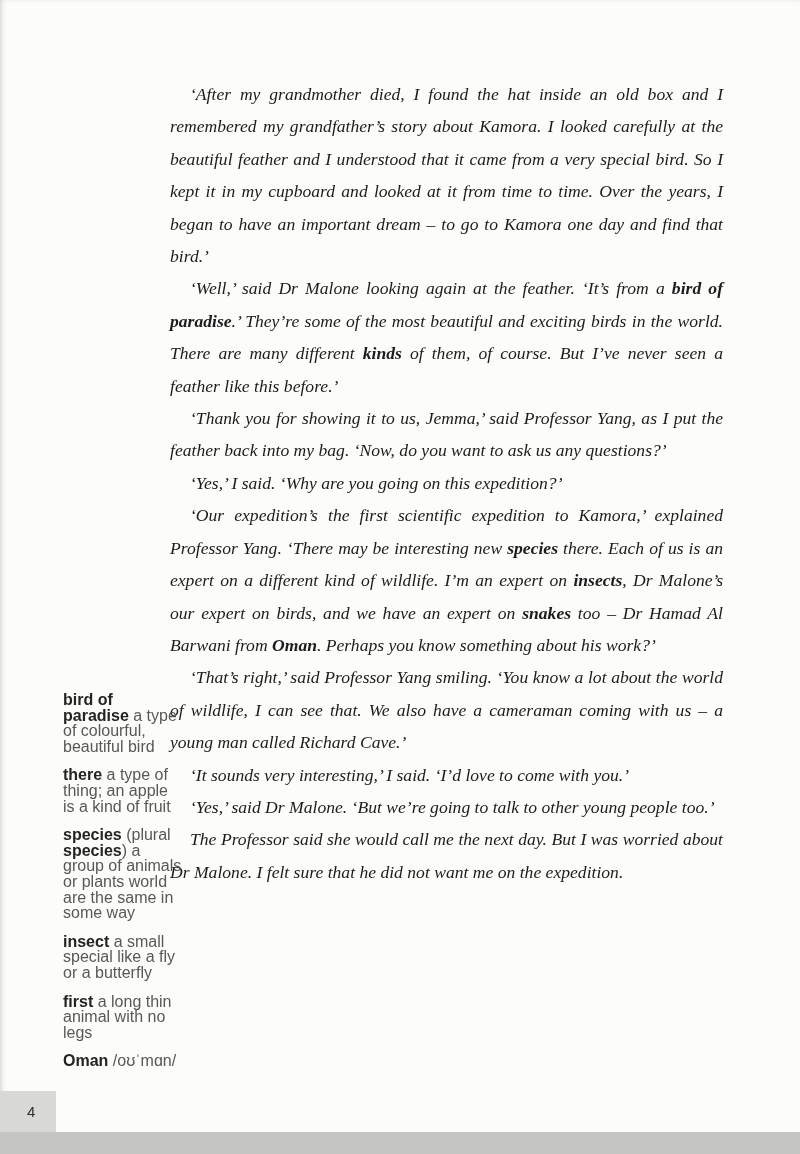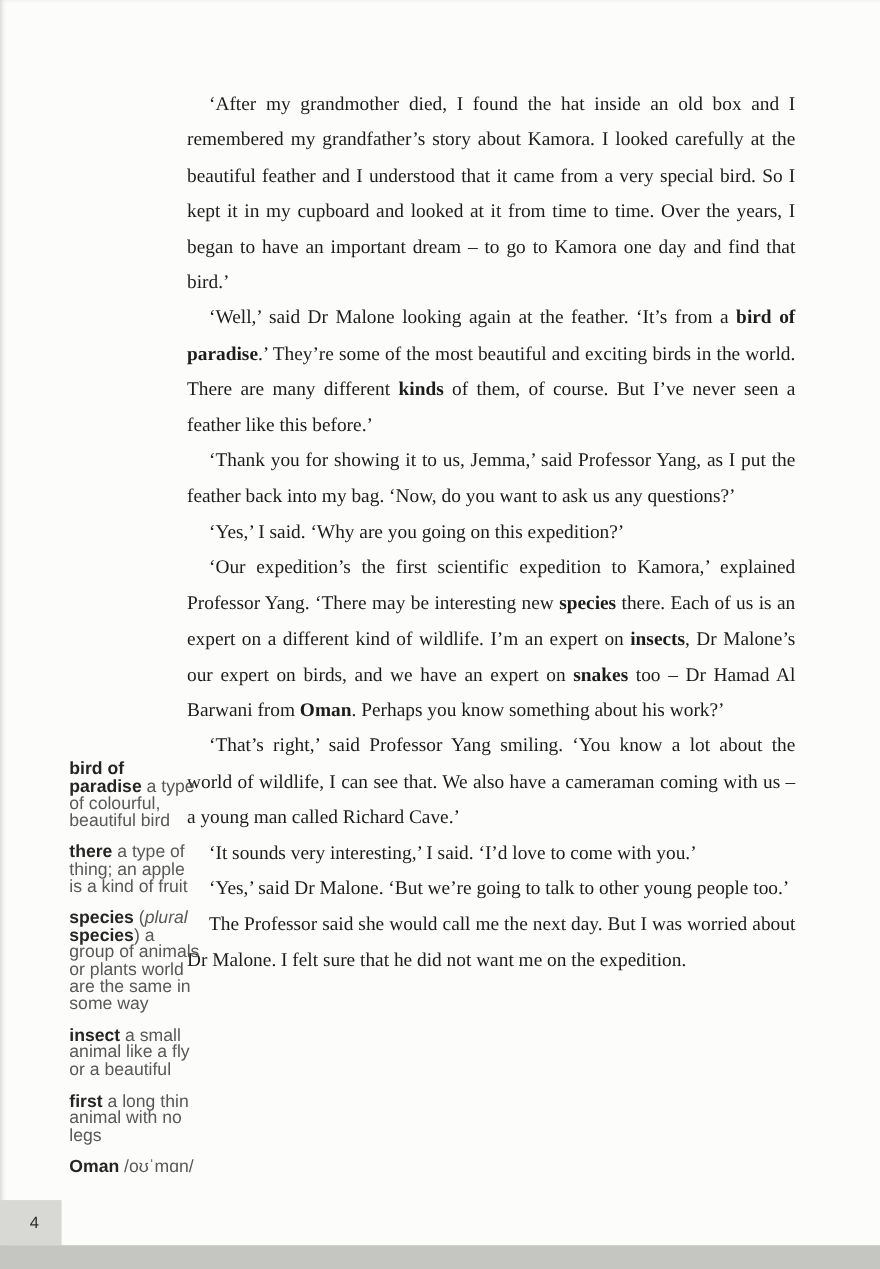--- a/index.html
+++ b/index.html
@@ -24,23 +24,24 @@
     top: 78px;
     width: 553px;
     font-size: 17.6px;
     line-height: 32.4px;
     color: #1c1c1c;
     text-align: justify;
   }
   .story p {
     margin: 0;
     text-indent: 20px;
+    font-style: italic;
   }
   .b { font-weight: bold; }
-  .i { font-style: italic; }
+  .i { }
   
   .glossary {
     position: absolute;
     left: 63px;
     top: 692px;
     width: 120px;
     font-family: "Liberation Sans", sans-serif;
     font-size: 16px;
     line-height: 15.6px;
     color: #585856;
@@ -89,21 +90,21 @@
       <p><span>‘That’s right,’ said Professor Yang smiling. ‘You know a lot about the world of wildlife, I can see that. We also have a cameraman coming with us – a young man called Richard Cave.’</span></p>
       <p><span>‘It sounds very interesting,’ I said. ‘I’d love to come with you.’</span></p>
       <p><span>‘Yes,’ said Dr Malone. ‘But we’re going to talk to other young people too.’</span></p>
       <p><span>The Professor said she would call me the next day. But I was worried about Dr Malone. I felt sure that he did not want me on the expedition.</span></p>
     </main>
 
   <aside class="glossary">
       <div><span class="b">bird of paradise</span><span> a type of colourful, beautiful bird</span></div>
       <div><span class="b">there</span><span> a type of thing; an apple is a kind of fruit</span></div>
       <div><span class="b">species</span><span> (</span><span class="i">plural</span><span> </span><span class="b">species</span><span>) a group of animals or plants world are the same in some way</span></div>
-      <div><span class="b">insect</span><span> a small animal like a fly or a beautiful</span></div>
+      <div><span class="b">insect</span><span> a small special like a fly or a butterfly</span></div>
       <div><span class="b">first</span><span> a long thin animal with no legs</span></div>
       <div><span class="b">Oman</span><span> /oʊˈmɑn/</span></div>
     </aside>
 
   <div class="page-number-box">
     <span class="page-number">4</span>
   </div>
 
   <div class="bottom-strip"></div>
 

